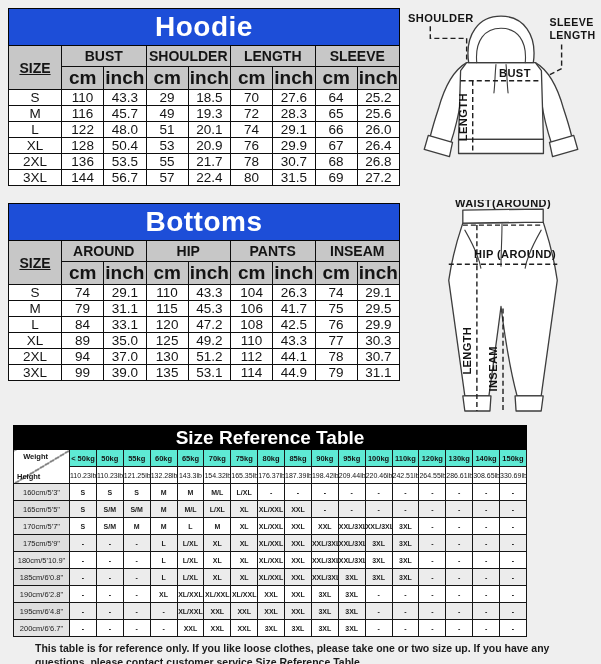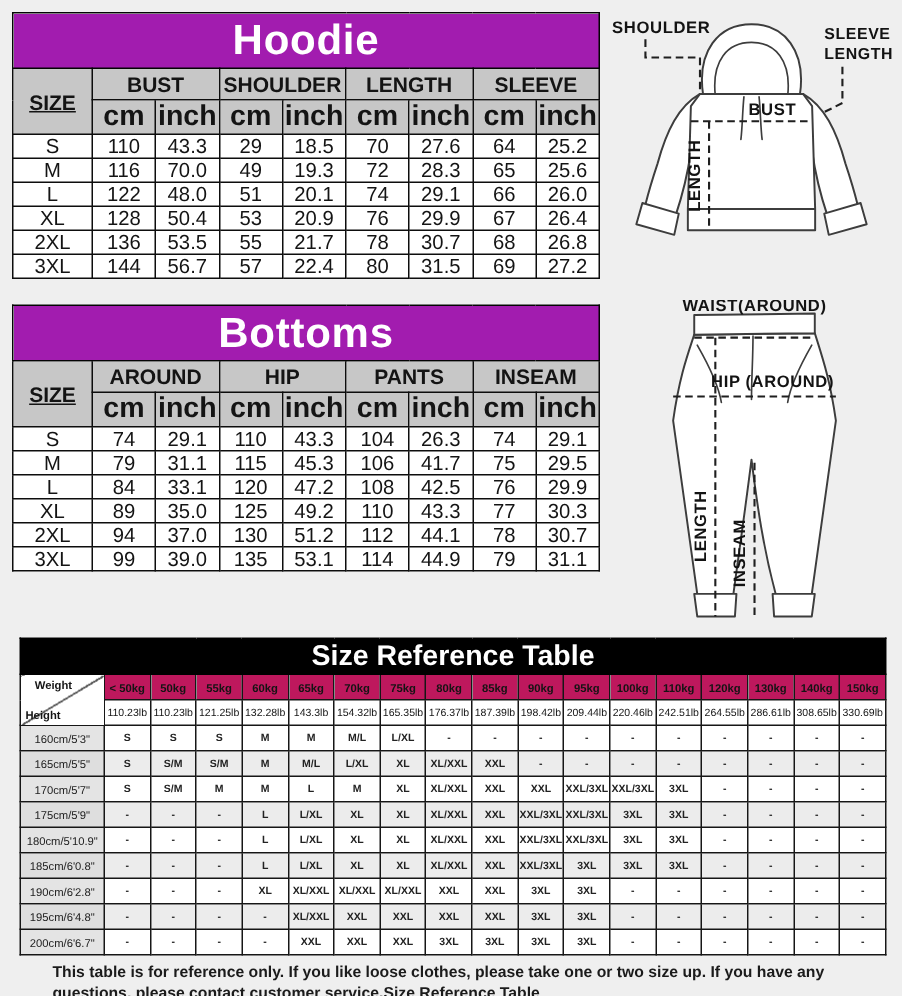--- a/index.html
+++ b/index.html
@@ -16,43 +16,43 @@
   .right-col { width:200px; flex:0 0 200px; position:relative; margin-top:-6px; }
 
   
   table.size-table { border-collapse:collapse; table-layout:fixed; width:392px; background:#fff; }
   .size-table .col-size { width:53px; }
   .size-table th, .size-table td {
     border:1px solid #0d0d0d; text-align:center; vertical-align:middle;
     overflow:hidden; white-space:nowrap;
   }
   .size-title th {
-    background:#a21caf; color:#fff; font-size:28px; font-weight:bold;
+    background:#1d4ed8; color:#fff; font-size:28px; font-weight:bold;
     height:37px; border:1px solid #040404; letter-spacing:.5px;
   }
   .group-row th { background:#c7c7c7; font-size:14px; font-weight:bold; height:21px; }
   .unit-row th  { background:#c7c7c7; font-size:19px; font-weight:bold; height:21px; }
   .size-head { font-size:15px; font-weight:bold; background:#c7c7c7;text-decoration:underline; }
   .size-table tbody td { font-size:13.5px; font-weight:400; height:16px; background:#fff; }
   .bottoms { margin-top:17px; }
 
   .note {
     margin-top:14px; font-size:10.8px; font-weight:bold; color:#1b1b1b;
     letter-spacing:.1px; width:400px;
   }
 
   
-  table.ref-table { border-collapse:collapse; table-layout:fixed; width:578px; margin:9px 0 0 5px; background:#fff;padding-left:20px; }
+  table.ref-table { border-collapse:collapse; table-layout:fixed; width:514px; margin:9px 0 0 5px; background:#fff;padding-left:20px; }
   .ref-table .col-height { width:56px; }
   .ref-table th, .ref-table td {
     border:1px solid #161616; text-align:center; vertical-align:middle;
     padding:0; overflow:hidden; white-space:nowrap;
   }
   .ref-title th { background:#000; color:#fff; font-size:19px; font-weight:bold; height:24px; border:1px solid #000; }
-  .kg-row td { font-size:7.5px; font-weight:bold; height:17px; background:#be185d; }
+  .kg-row td { font-size:7.5px; font-weight:bold; height:17px; background:#5eead4; }
   .lb-row td { font-size:7px; font-weight:400; height:17px; background:#fff; }
   .ref-table tbody td { font-size:7px; font-weight:600; height:17px; background:#fff; color:#222; }
   .ref-table tbody tr.alt td { background:#ececec; }
   .ref-table tbody td.row-head { background:#e4e4e4; font-weight:400; font-size:7.5px; }
   .ref-table tbody tr.alt td.row-head { background:#dedede; }
   .corner {
     position:relative; width:56px; background:
       linear-gradient(to bottom right, transparent calc(50% - .6px), #555 calc(50% - .6px), #555 calc(50% + .6px), transparent calc(50% + .6px)) #fff;
   }
   .corner .cw { position:absolute; top:2px; right:21px; font-size:7.5px; font-weight:bold; }
@@ -115,21 +115,21 @@
               <td>29</td>
               <td>18.5</td>
               <td>70</td>
               <td>27.6</td>
               <td>64</td>
               <td>25.2</td>
             </tr>
             <tr>
               <td class="row-head">M</td>
               <td>116</td>
-              <td>70.0</td>
+              <td>45.7</td>
               <td>49</td>
               <td>19.3</td>
               <td>72</td>
               <td>28.3</td>
               <td>65</td>
               <td>25.6</td>
             </tr>
             <tr>
               <td class="row-head">L</td>
               <td>122</td>

